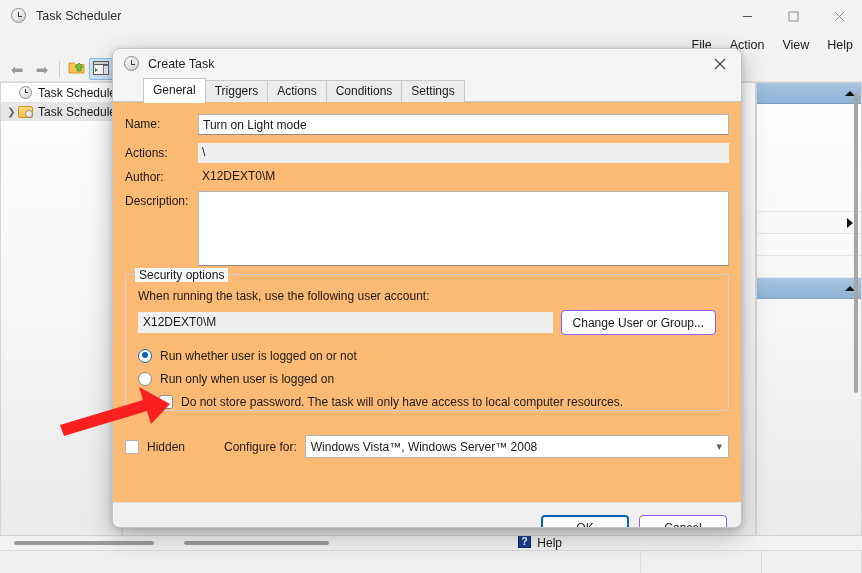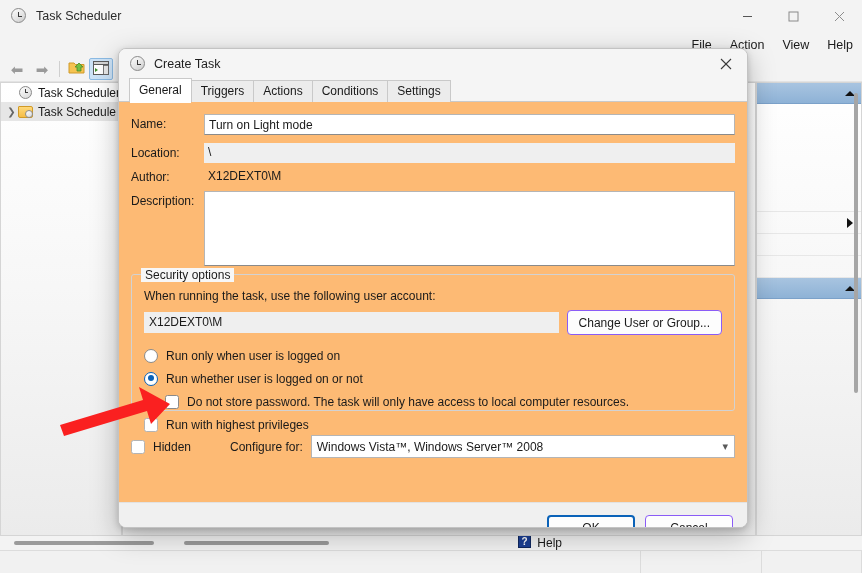--- a/index.html
+++ b/index.html
@@ -271,21 +271,21 @@
   }
   .hbar {
     height: 4px;
     background: #9b9b9b;
     border-radius: 2px;
   }
 
   
   #create-task-dialog {
     position: absolute;
-    left: 118px; top: 48px;
+    left: 112px; top: 48px;
     width: 630px; height: 480px;
     background: #f5f5f5;
     border: 1px solid #c3c3c3;
     border-radius: 8px;
     box-shadow: 0 8px 28px rgba(0,0,0,0.26), 0 2px 6px rgba(0,0,0,0.16);
     box-sizing: border-box;
     overflow: hidden;
   }
   .dlg-titlebar {
     height: 30px;
@@ -327,20 +327,21 @@
     margin-right: -1px;
     position: relative;
     z-index: 1;
     line-height: 14px;
   }
   .tab.active {
     background: #ffffff;
     z-index: 3;
     padding-top: 4px;
     padding-bottom: 5px;
+    margin-left: 20px;
   }
   .tab.active::after {
     content: "";
     position: absolute;
     left: 0; right: 0; bottom: -1px;
     height: 2px;
     background: #ffffff;
   }
 
   
@@ -708,21 +709,21 @@
   </div>
 
   <div class="dlg-body">
 
     <div class="field-row">
       <div class="field-label">Name:</div>
       <input class="inp" type="text" value="Turn on Light mode" style="">
     </div>
 
     <div class="field-row" style="margin-bottom:4px;">
-      <div class="field-label">Location:</div>
+      <div class="field-label">Actions:</div>
       <div class="readonly-line">\</div>
     </div>
 
     <div class="field-row" style="margin-bottom:4px;">
       <div class="field-label">Author:</div>
       <div class="plain-line">X12DEXT0\M</div>
     </div>
 
     <div class="field-row">
       <div class="field-label">Description:</div>
@@ -733,38 +734,34 @@
       <div class="groupbox-title">Security options</div>
 
       <div class="gb-caption">When running the task, use the following user account:</div>
 
       <div class="account-row">
         <div class="account-field">X12DEXT0\M</div>
         <button class="btn">Change User or Group...</button>
       </div>
 
       <div class="opt-row">
+        <span class="radio checked"></span>
+        <span>Run whether user is logged on or not</span>
+      </div>
+
+      <div class="opt-row">
         <span class="radio"></span>
         <span>Run only when user is logged on</span>
-      </div>
-
-      <div class="opt-row">
-        <span class="radio checked"></span>
-        <span>Run whether user is logged on or not</span>
       </div>
 
       <div class="opt-row indent">
         <span class="checkbox"></span>
         <span>Do not store password.  The task will only have access to local computer resources.</span>
       </div>
 
-      <div class="opt-row">
-        <span class="checkbox light"></span>
-        <span>Run with highest privileges</span>
-      </div>
     </div>
 
     <div class="bottom-row">
       <span class="checkbox light"></span>
       <span style="font-size:12px;">Hidden</span>
       <span class="configure-label">Configure for:</span>
       <div class="combo">
         <span class="combo-text">Windows Vista™, Windows Server™ 2008</span>
         <span class="combo-caret">▾</span>
       </div>

